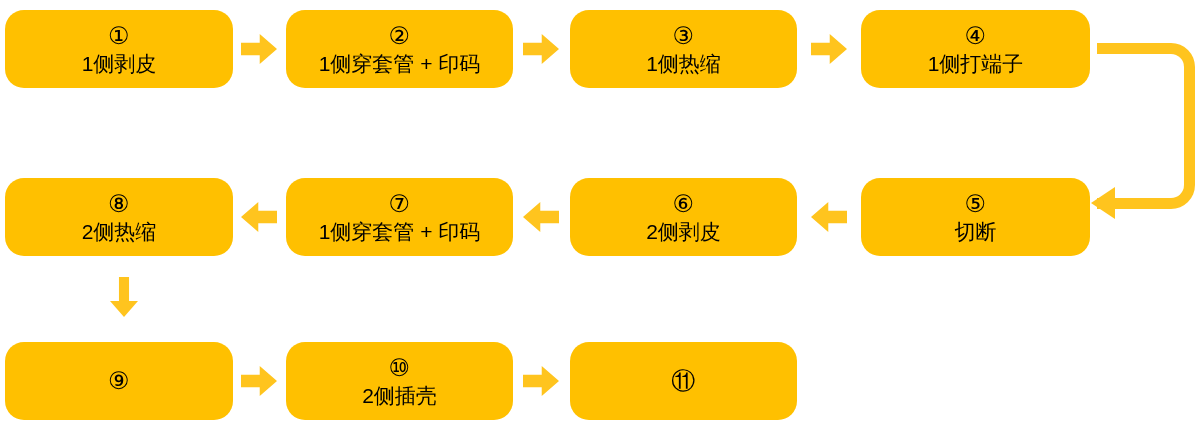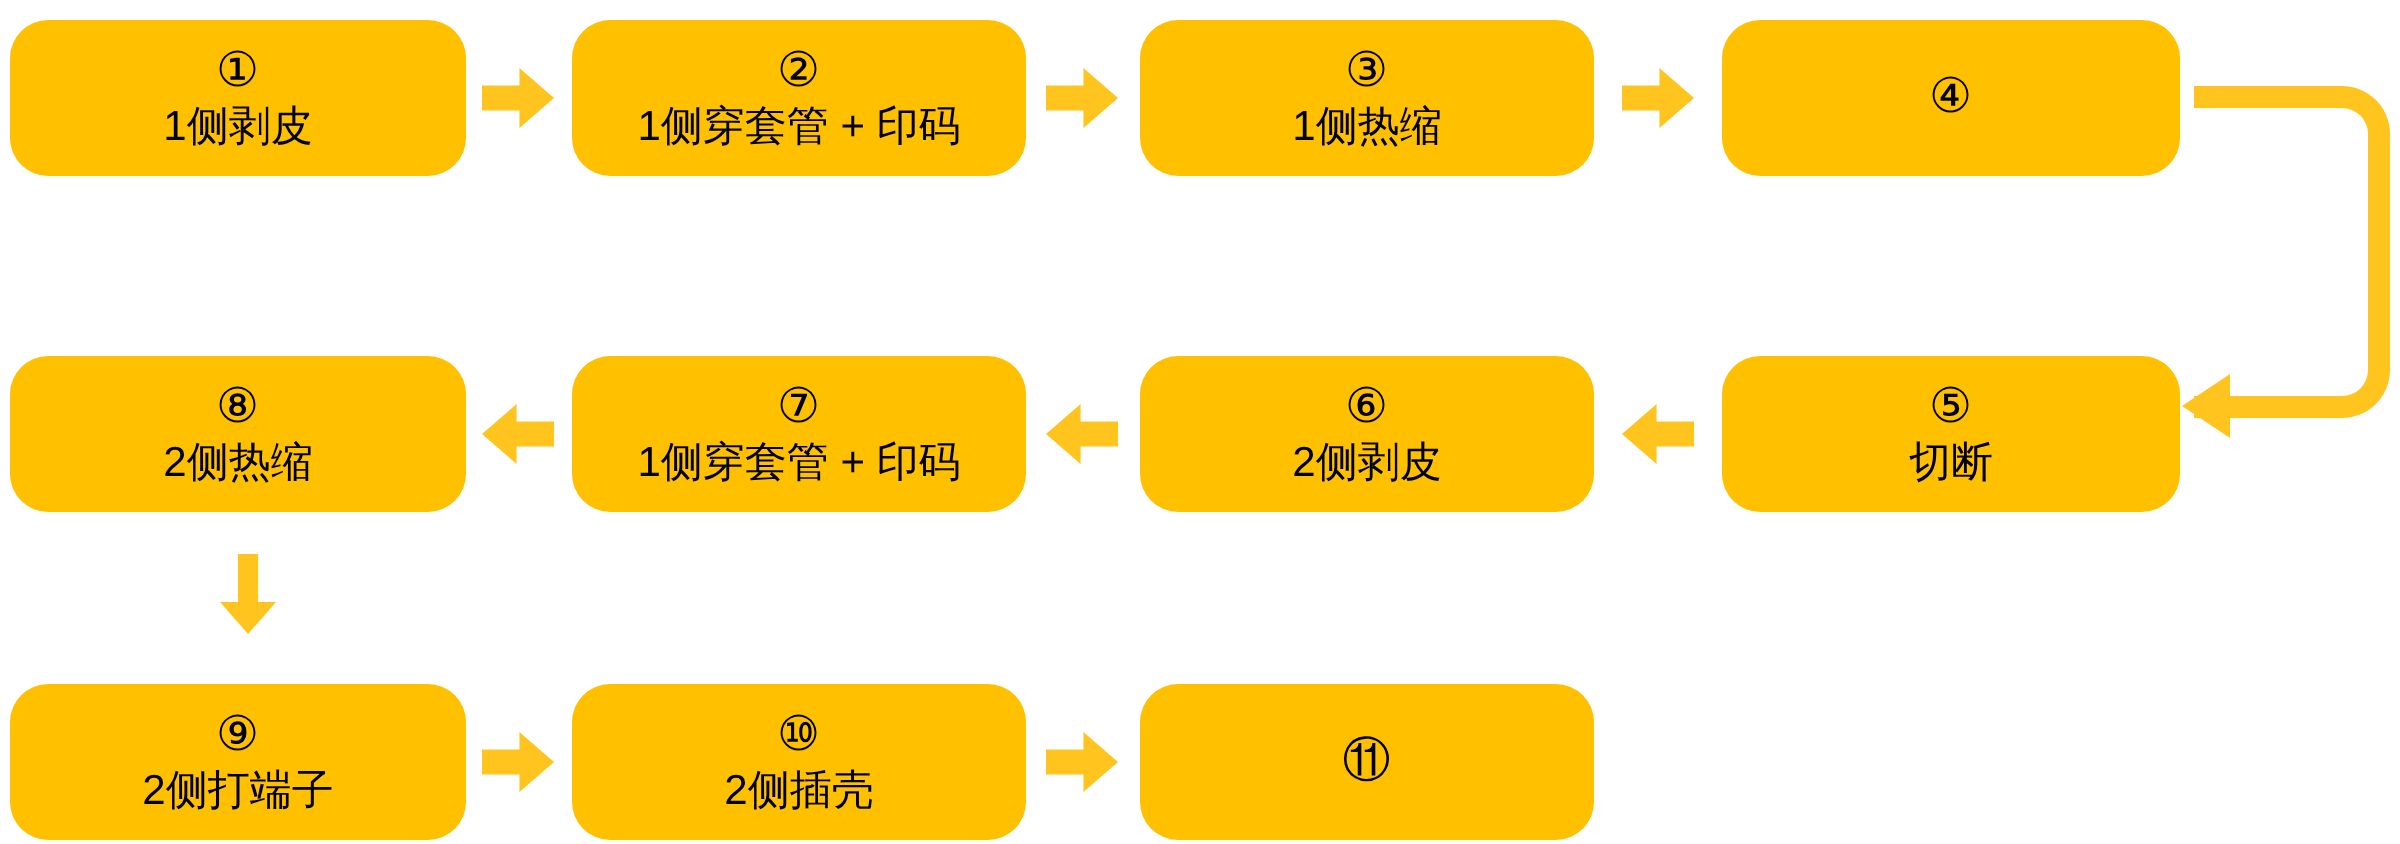--- a/index.html
+++ b/index.html
@@ -96,20 +96,21 @@
   <div class="arrow arrow-right" style="left:523px; top:34px;"></div>
 
   <div class="step" style="left:570px; top:10px; width:227px;">
     <div class="num">③</div>
     <div class="label">1侧热缩</div>
   </div>
   <div class="arrow arrow-right" style="left:811px; top:34px;"></div>
 
   <div class="step" style="left:861px; top:10px; width:229px;">
     <div class="num">④</div>
+    <div class="label">1侧打端子</div>
   </div>
 
   <div class="elbow"></div>
   <div class="elbow-head"></div>
 
   <div class="step" style="left:861px; top:178px; width:229px;">
     <div class="num">⑤</div>
     <div class="label">切断</div>
   </div>
   <div class="arrow arrow-left" style="left:811px; top:202px;"></div>
@@ -128,21 +129,20 @@
 
   <div class="step" style="left:5px; top:178px; width:228px;">
     <div class="num">⑧</div>
     <div class="label">2侧热缩</div>
   </div>
 
   <div class="arrow arrow-down" style="left:110px; top:277px;"></div>
 
   <div class="step" style="left:5px; top:342px; width:228px;">
     <div class="num">⑨</div>
-    <div class="label">2侧打端子</div>
   </div>
   <div class="arrow arrow-right" style="left:241px; top:366px;"></div>
 
   <div class="step" style="left:286px; top:342px; width:227px;">
     <div class="num">⑩</div>
     <div class="label">2侧插壳</div>
   </div>
   <div class="arrow arrow-right" style="left:523px; top:366px;"></div>
 
   <div class="step" style="left:570px; top:342px; width:227px;">

